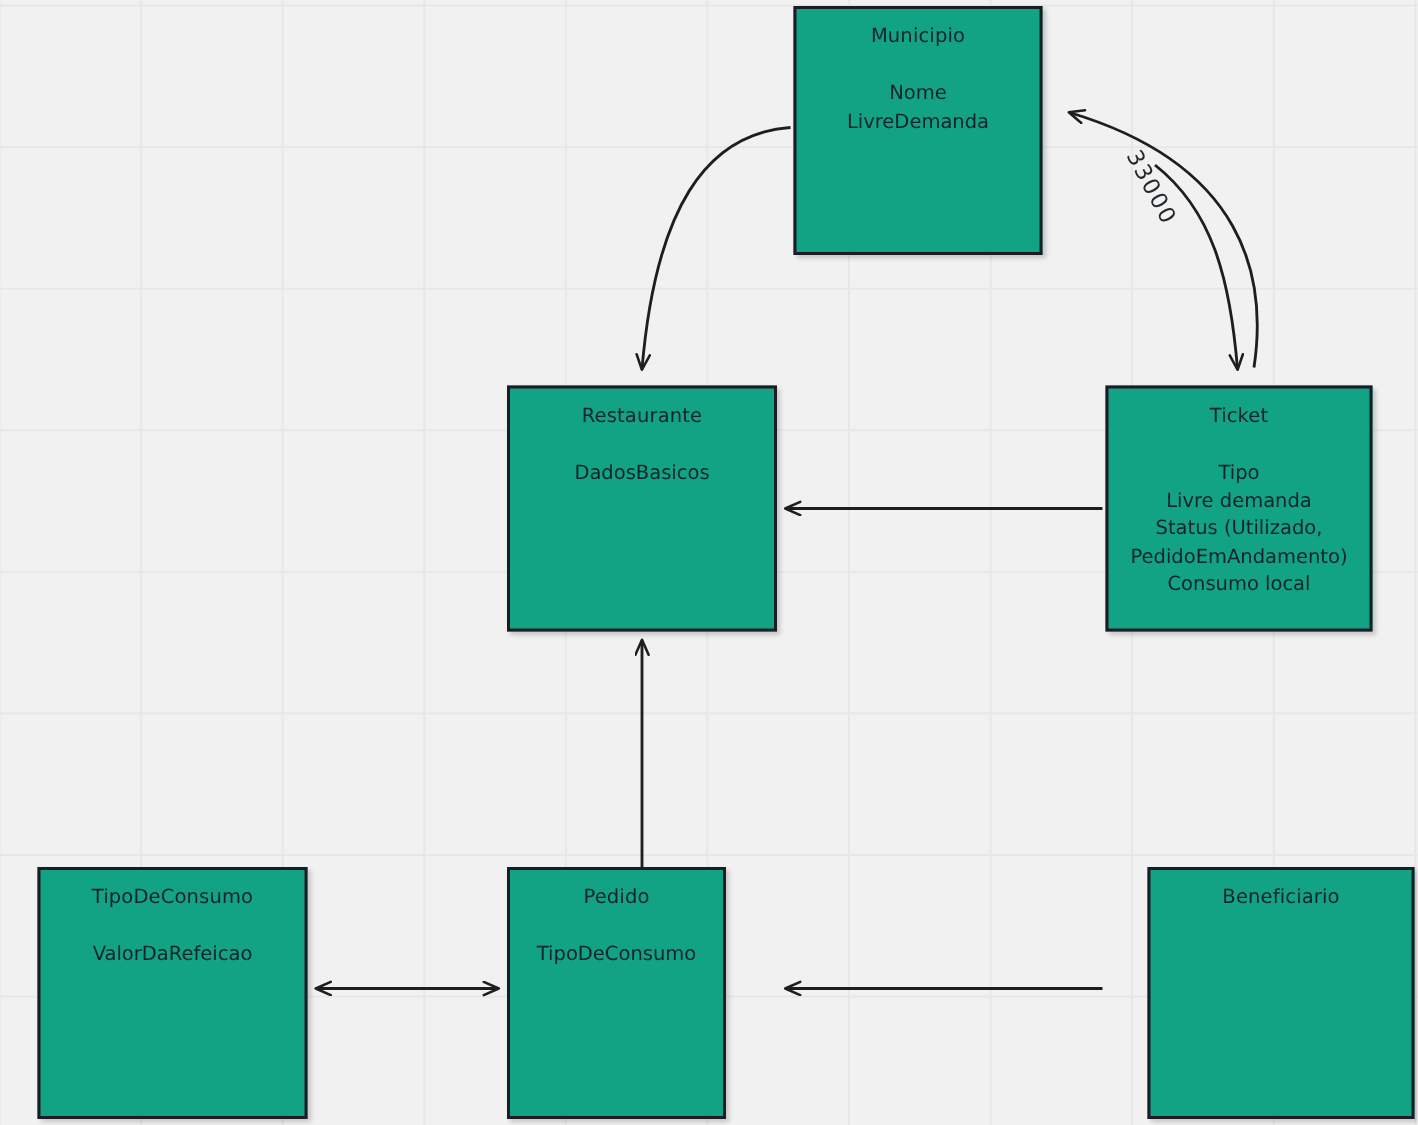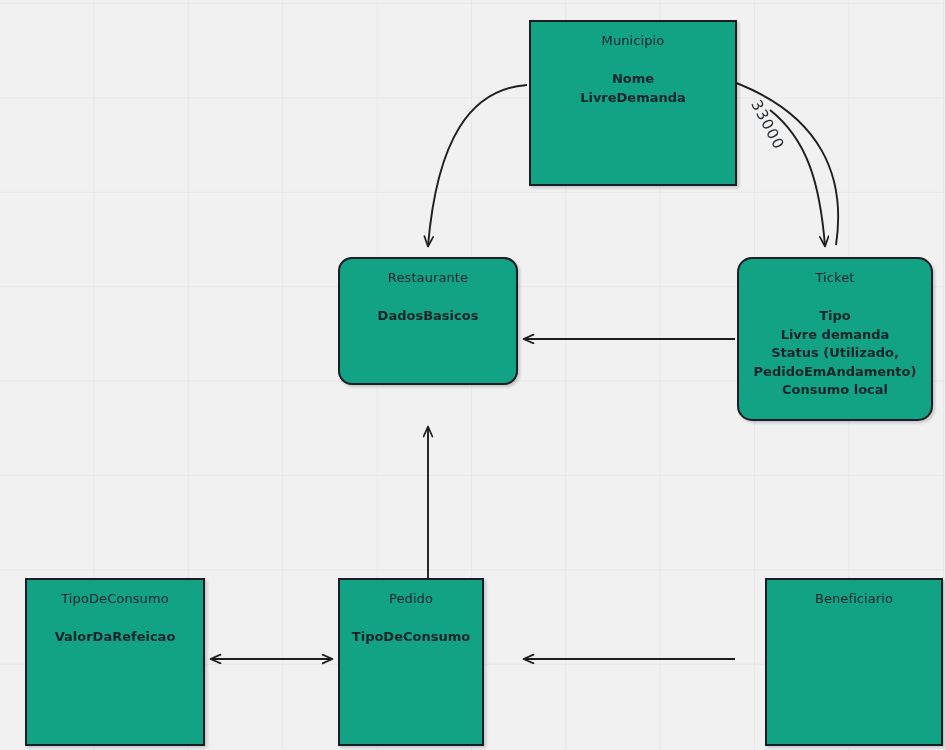--- a/index.html
+++ b/index.html
@@ -45,21 +45,21 @@
     letter-spacing: 0.1px;
     color: #15242a;
   }
   .node-attrs {
     margin-top: 21px;
     font-size: 13px;
     line-height: 18.5px;
     color: #15242a;
     padding: 0 6px;
   }
-  .node-attrs div { white-space: nowrap; font-weight: bold; }
+  .node-attrs div { white-space: nowrap; }
   .node-attrs.wrapable div { white-space: normal; }
 
   
   #edges {
     position: absolute;
     left: 0; top: 0;
     width: 945px;
     height: 750px;
     z-index: 2;
     pointer-events: none;
@@ -102,39 +102,39 @@
 
     <path d="M 428,578 L 428,427" fill="none" stroke="#1e1e1e" stroke-width="1.9" marker-end="url(#ah)"></path>
 
     <path d="M 211,659 L 332,659" fill="none" stroke="#1e1e1e" stroke-width="1.9" marker-start="url(#ahs)" marker-end="url(#ah)"></path>
 
     <path d="M 735,659 L 524,659" fill="none" stroke="#1e1e1e" stroke-width="1.9" marker-end="url(#ah)"></path>
   </svg>
 
   <div class="edge-label" style="left:763px; top:97px; transform: rotate(62deg); transform-origin: left top;">33000</div>
 
-  <div class="node" style="left:529px; top:4px; width:208px; height:166px;margin-top:16px;">
+  <div class="node" style="left:529px; top:4px; width:166px; height:166px;">
     <div class="node-title">Municipio</div>
     <div class="node-attrs">
       <div>Nome</div>
       <div>LivreDemanda</div>
     </div>
   </div>
 
-  <div class="node" style="left:737px; top:257px; width:196px; height:164px;border-radius:15px;">
+  <div class="node" style="left:737px; top:257px; width:178px; height:164px;">
     <div class="node-title">Ticket</div>
     <div class="node-attrs wrapable">
       <div>Tipo</div>
       <div>Livre demanda</div>
       <div>Status (Utilizado, PedidoEmAndamento)</div>
       <div>Consumo local</div>
     </div>
   </div>
 
-  <div class="node" style="left:338px; top:257px; width:180px; height:128px;border-radius:14px;">
+  <div class="node" style="left:338px; top:257px; width:180px; height:164px;">
     <div class="node-title">Restaurante</div>
     <div class="node-attrs">
       <div>DadosBasicos</div>
     </div>
   </div>
 
   <div class="node" style="left:25px; top:578px; width:180px; height:168px;">
     <div class="node-title">TipoDeConsumo</div>
     <div class="node-attrs">
       <div>ValorDaRefeicao</div>

